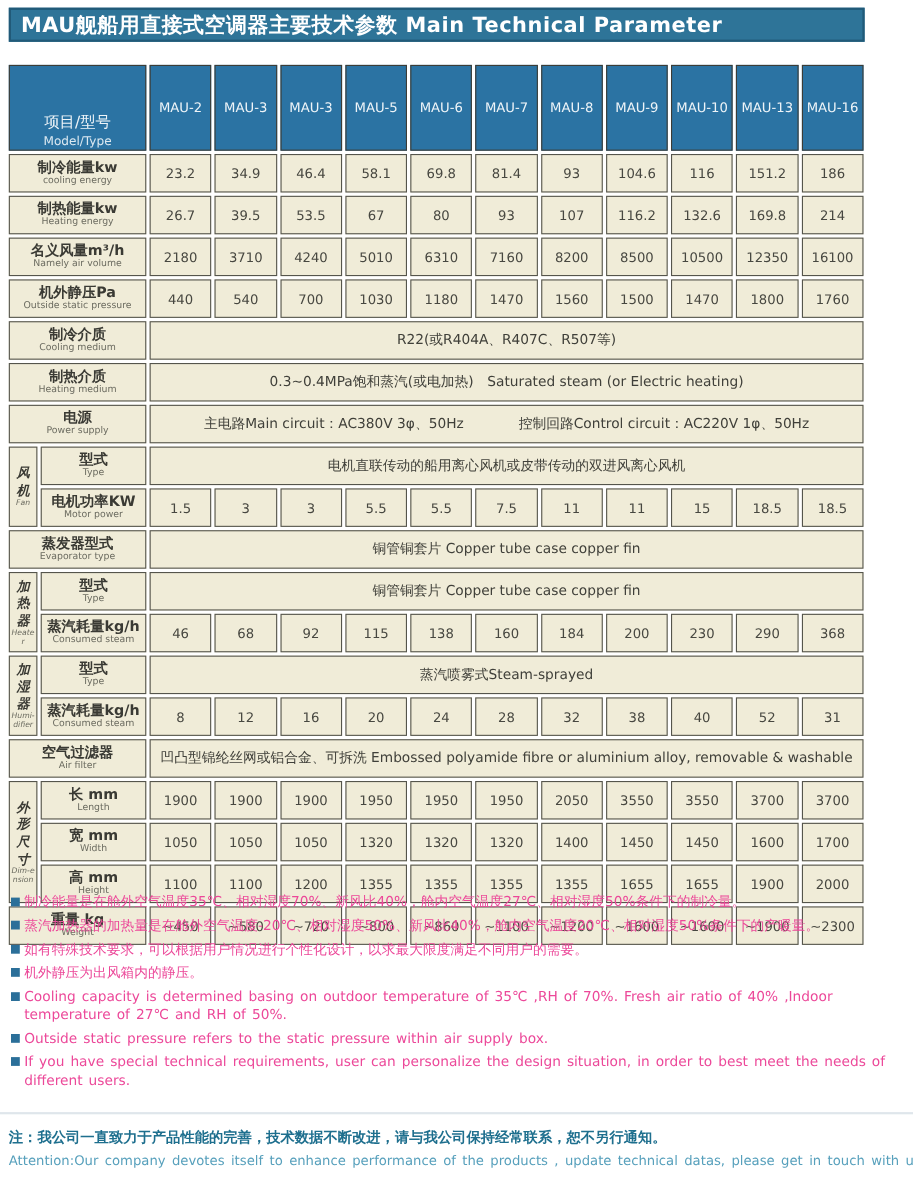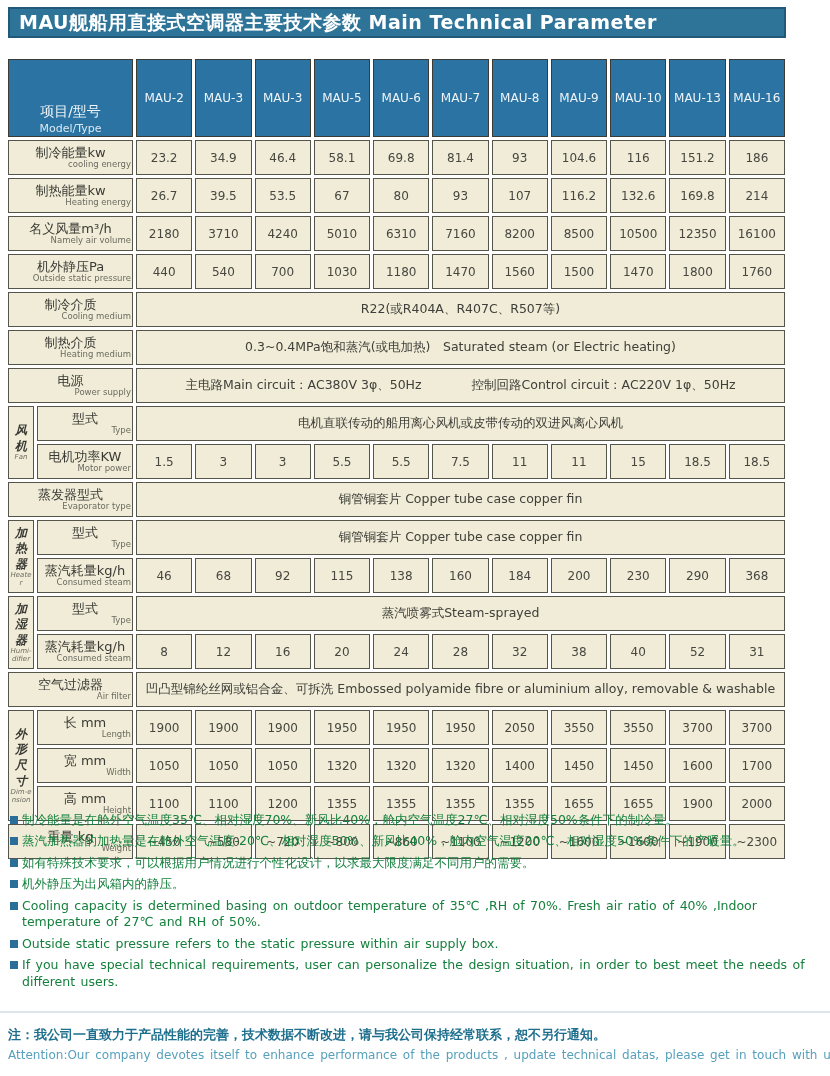--- a/index.html
+++ b/index.html
@@ -33,39 +33,39 @@
     overflow:hidden;
   }
   .spec th.corner,.spec th.model-cell{
     background:var(--header-bg,#2B73A3);color:#eef4f8;font-weight:normal;
     height:53px;border-color:#3c3c36;
   }
   .corner .h-zh{font-size:14px;line-height:1.5;margin-top:40px;}
   .corner .h-en{font-size:11px;line-height:1.2;color:#dce9f1;}
   .model-cell{font-size:12px;}
   .spec td{height:31px;}
-  .label-cell .l-zh{font-size:13px;font-weight:normal;color:#3a3a34;line-height:1.15;}
-  .label-cell .l-en{font-size:8.5px;color:#6b6b60;line-height:1.1;text-align:right;}
+  .label-cell .l-zh{font-size:13px;font-weight:bold;color:#3a3a34;line-height:1.15;}
+  .label-cell .l-en{font-size:8.5px;color:#6b6b60;line-height:1.1;}
   .value-cell{font-size:12px;color:#474740;}
   .span-cell{font-size:12.5px;color:#40403a;}
   .group-cell{padding:0;font-style:italic;}
   .group-cell .g-zh{
     width:15px;margin:0 auto;word-break:break-all;
     font-size:12px;font-weight:bold;color:#3a3a34;line-height:1.3;
   }
   .group-cell .g-en{font-size:7px;color:#6b6b60;line-height:1.1;word-break:break-all;}
 
   
   .footnotes{
     position:absolute;left:8px;top:812px;width:816px;
     list-style:none;margin:0;padding:0;
   }
   .footnote-item{
     position:relative;padding-left:14px;margin-bottom:4.5px;
-    font-size:12.5px;line-height:1.35;color:#15803d;
+    font-size:12.5px;line-height:1.35;color:#ec4899;
   }
   .footnote-item .bullet{
     position:absolute;left:2px;top:4px;width:8px;height:8px;
     background:var(--bullet,#2B6F99);display:inline-block;
   }
   .fn-text{word-spacing:1.5px;}
 
   
   .bottom-sep{
     position:absolute;left:0;top:1011px;width:830px;height:2px;

